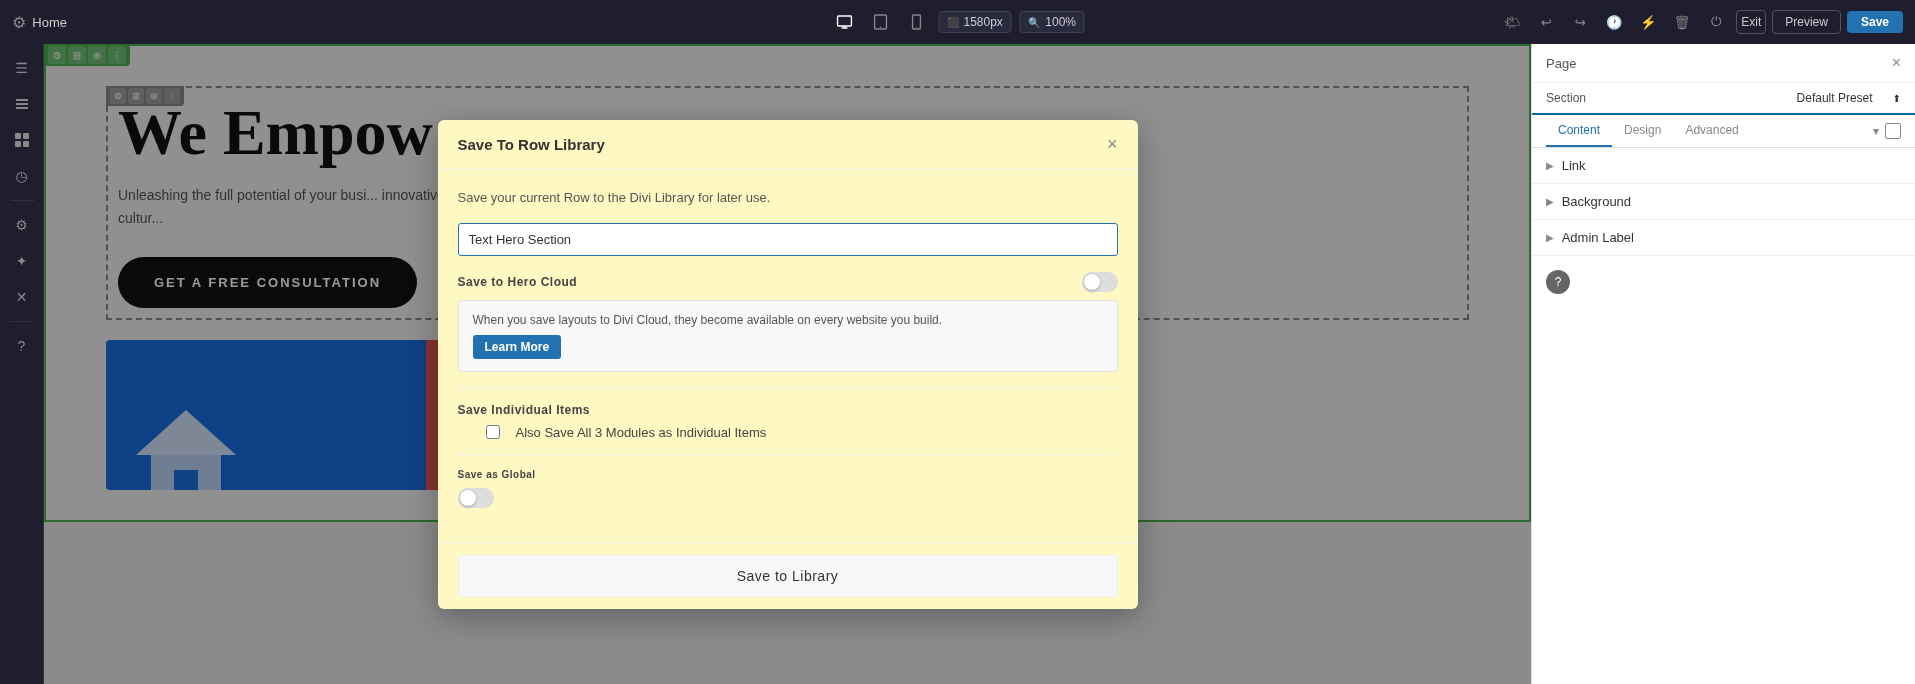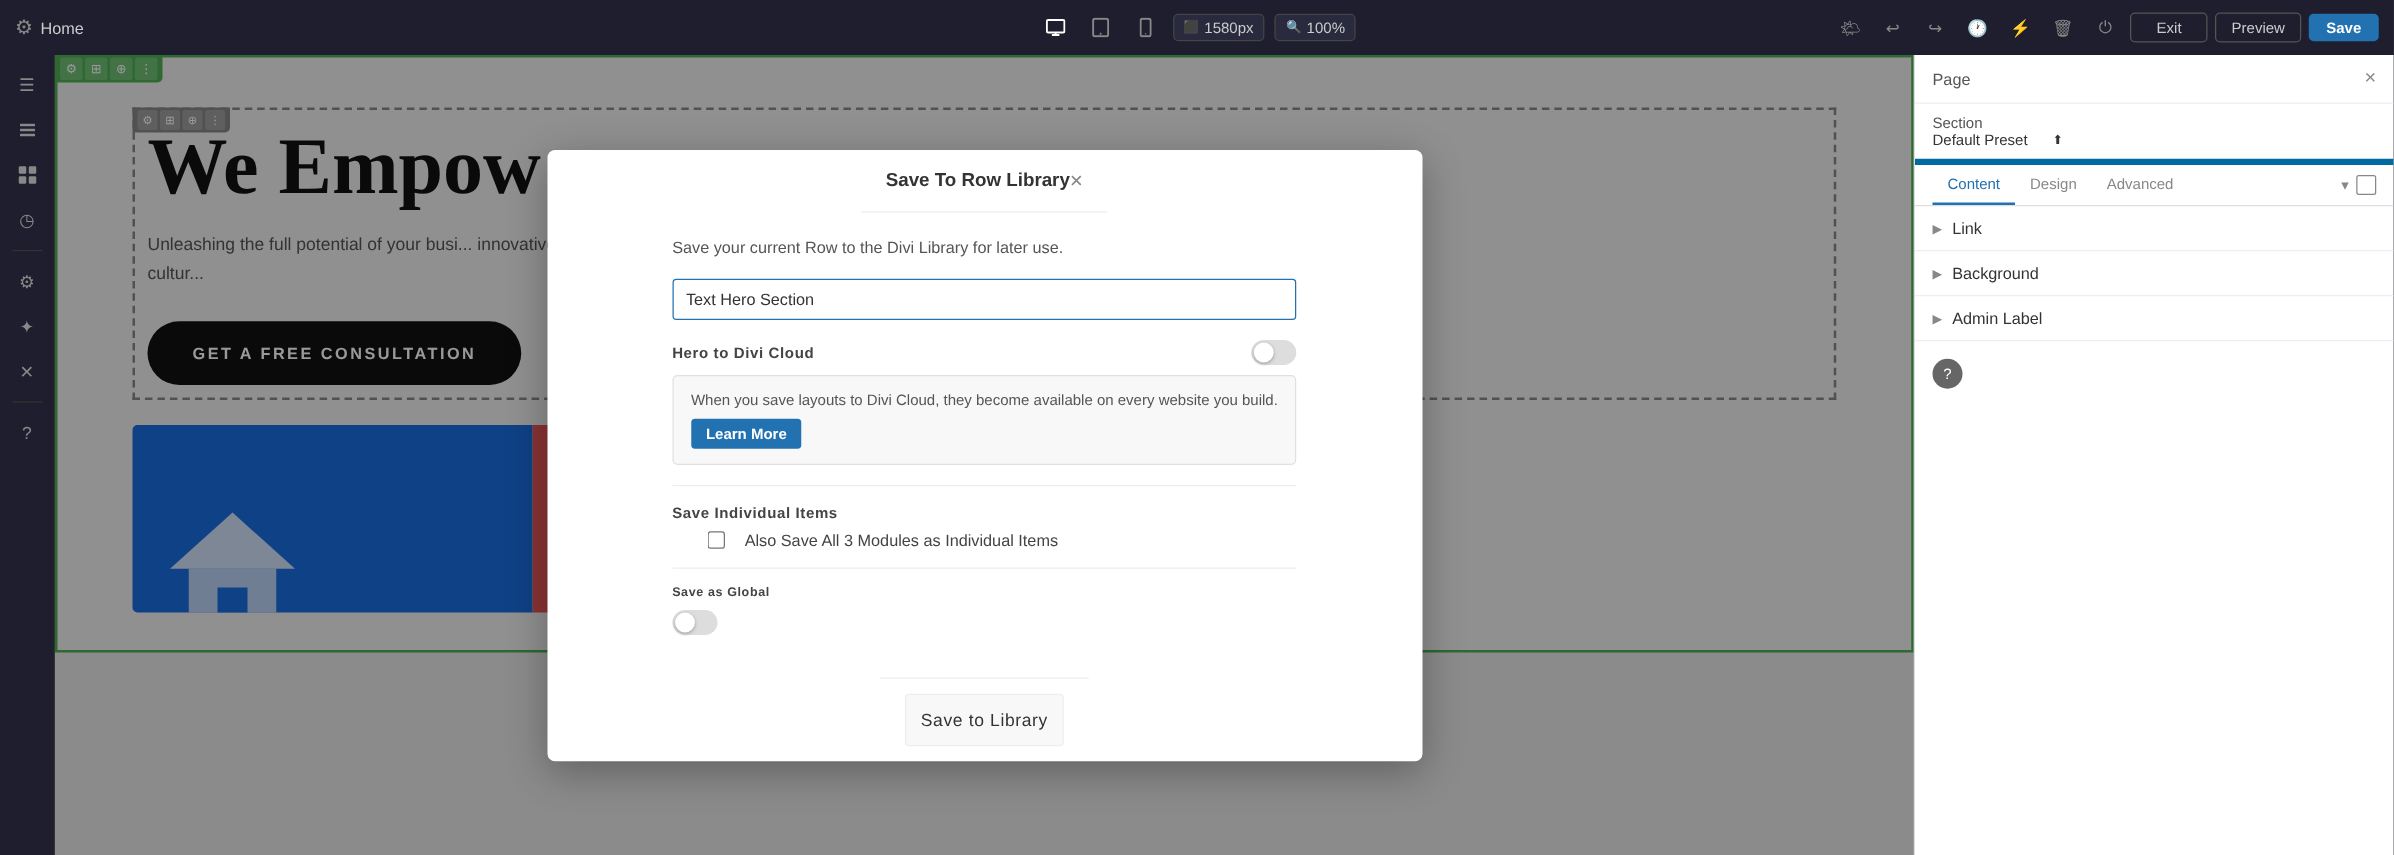--- a/index.html
+++ b/index.html
@@ -24,21 +24,21 @@
       background: #2a2a3e; border: 1px solid #444; border-radius: 4px;
       padding: 3px 8px; color: #ccc; font-size: 12px;
     }
     .zoom-display {
       display: flex; align-items: center; gap: 4px;
       background: #2a2a3e; border: 1px solid #444; border-radius: 4px;
       padding: 3px 8px; color: #ccc; font-size: 12px; min-width: 60px;
     }
     .toolbar-right { display: flex; align-items: center; gap: 6px; margin-left: auto; }
     .btn-exit {
-      background: none; border: 1px solid #555; color: #ccc; padding: 4px 20px;
+      background: none; border: 1px solid #555; color: #ccc; padding: 4px 4px;
       border-radius: 4px; cursor: pointer; font-size: 12px;
     }
     .btn-preview {
       background: none; border: 1px solid #555; color: #ccc; padding: 4px 12px;
       border-radius: 4px; cursor: pointer; font-size: 12px;
     }
     .btn-save {
       background: #2271b1; border: none; color: #fff; padding: 4px 14px;
       border-radius: 4px; cursor: pointer; font-size: 12px; font-weight: 600;
     }
@@ -115,22 +115,22 @@
       display: flex; flex-direction: column; overflow-y: auto;
     }
     .panel-header {
       display: flex; align-items: center; justify-content: space-between;
       padding: 10px 14px; border-bottom: 1px solid #eee;
     }
     .panel-title { font-size: 13px; color: #555; }
     .panel-close { background: none; border: none; cursor: pointer; color: #888; font-size: 16px; }
 
     .panel-section-row {
-      display: flex; align-items: flex-start; justify-content: space-between;
-      padding: 8px 14px; border-bottom: 5px solid #0369a1; flex-direction: column;
+      display: flex; align-items: flex-end; justify-content: space-between;
+      padding: 8px 14px; border-bottom: 2px solid #0369a1;
     }
     .panel-section-label { font-size: 12px; color: #555; }
     .panel-section-value { font-size: 12px; color: #333; display: flex; align-items: center; gap: 20px; }
 
     .panel-tabs {
       display: flex; border-bottom: 1px solid #ddd; padding: 0 14px; gap: 0;
     }
     .panel-tab {
       padding: 8px 12px; font-size: 12px; cursor: pointer; border-bottom: 2px solid transparent;
       color: #888;
@@ -154,22 +154,22 @@
       color: #fff; font-size: 12px; cursor: pointer; border: none;
     }
 
     
     .modal-overlay {
       position: absolute; top: 0; left: 0; right: 0; bottom: 0;
       background: rgba(0,0,0,0.4); z-index: 200;
       display: flex; align-items: center; justify-content: center;
     }
     .modal {
-      background: #ffffff; border-radius: 6px; width: 700px; max-height: 520px;
-      box-shadow: 0 8px 32px rgba(0,0,0,0.3); display: flex; flex-direction: column; align-items: center;
+      background: #fef9c3; border-radius: 6px; width: 700px; max-height: 520px;
+      box-shadow: 0 8px 32px rgba(0,0,0,0.3); display: flex; flex-direction: column;
     }
     .modal-header {
       display: flex; align-items: center; justify-content: space-between;
       padding: 14px 20px; border-bottom: 1px solid #eee;
     }
     .modal-title { font-size: 15px; font-weight: 600; color: #333; }
     .modal-close { background: none; border: none; cursor: pointer; color: #888; font-size: 18px; font-weight: 300; }
     .modal-body { padding: 20px; flex: 1; overflow-y: auto; }
     .modal-description { font-size: 13px; color: #555; margin-bottom: 18px; }
 
@@ -354,21 +354,21 @@
         </div>
 
         <div class="modal-body">
           <p class="modal-description">Save your current Row to the Divi Library for later use.</p>
 
           <div class="form-group">
             <input class="form-input" type="text" value="Text Hero Section" style="">
           </div>
 
           <div class="cloud-toggle-row">
-            <span class="cloud-label">Hero to Divi Cloud</span>
+            <span class="cloud-label">Save to Hero Cloud</span>
             <div class="toggle-switch"></div>
           </div>
 
           <div class="cloud-info-box">
             <p class="cloud-info-text">When you save layouts to Divi Cloud, they become available on every website you build.</p>
             <button class="learn-more-btn">Learn More</button>
           </div>
 
           <div class="modal-divider"></div>
 

